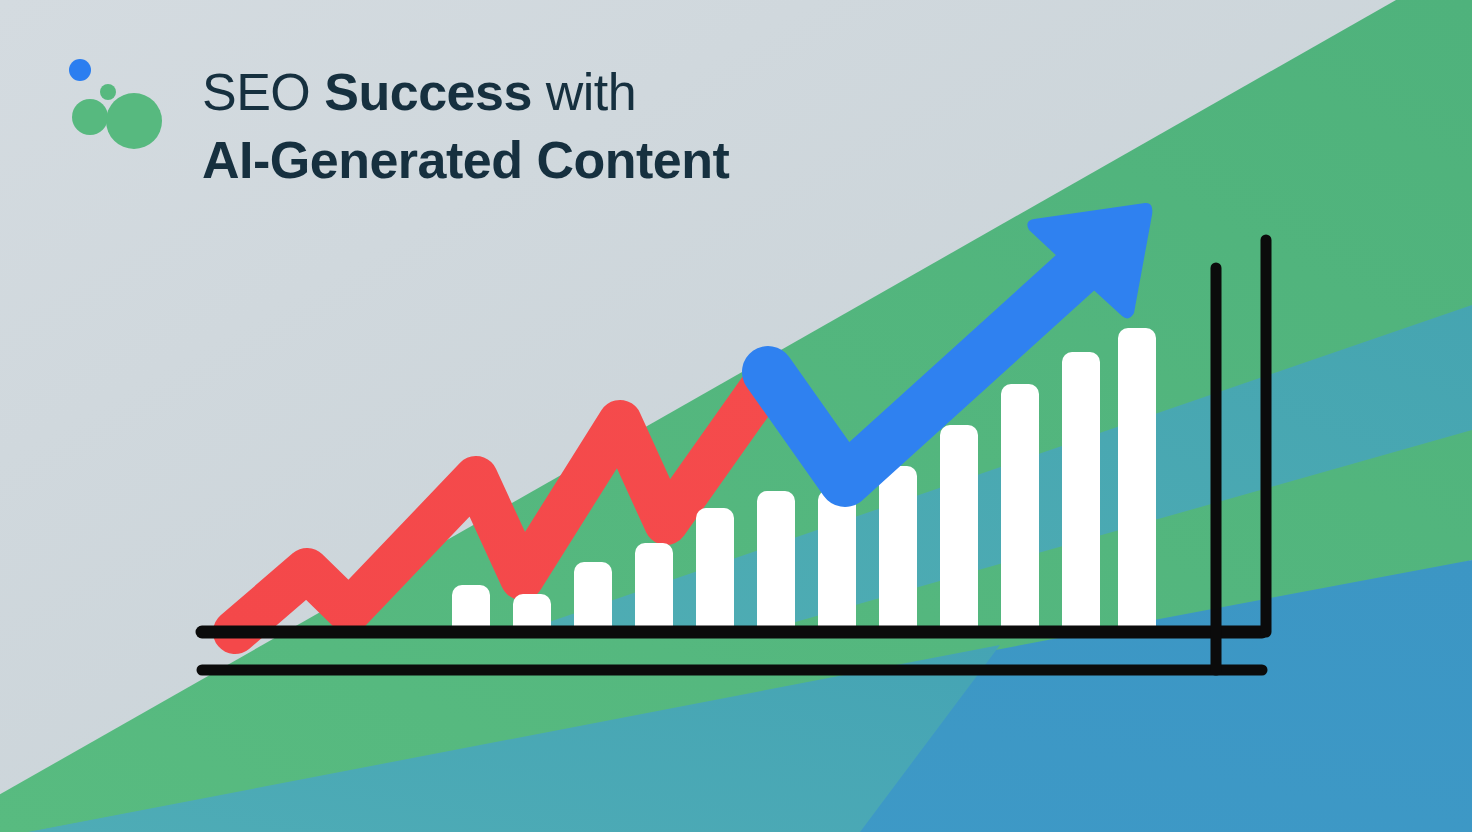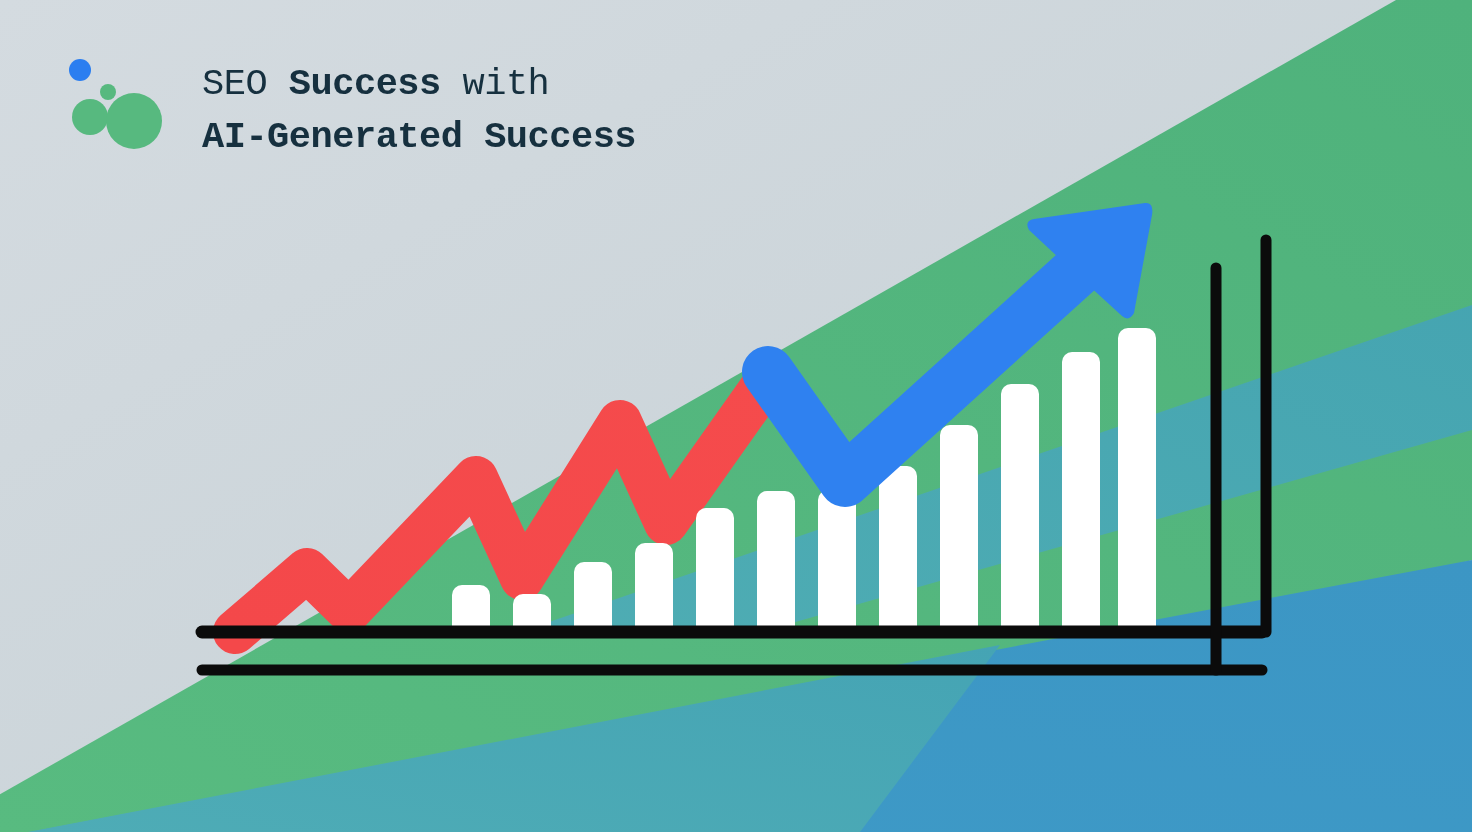--- a/index.html
+++ b/index.html
@@ -19,25 +19,24 @@
     display:flex;align-items:flex-start;
   }
   #logo{position:absolute;left:58px;top:52px;width:118px;height:110px;}
   #title-block{
     position:absolute;left:202px;top:66px;
     color:#16303f;
     line-height:1.0;
     -webkit-font-smoothing:antialiased;
   }
   .title-line{
-    font-size:37px;
+    font-size:52px;
     letter-spacing:-0.5px;
     white-space:nowrap;
     margin:0;
-    font-family:Liberation Mono, monospace;
   }
   .title-line.l1{font-weight:300;margin-bottom:16px;}
   .title-line.l2{font-weight:700;}
   .t-strong{font-weight:700;}
   .t-light{font-weight:300;}
 </style>
 </head>
 <body>
 
 <div id="stage">
@@ -126,18 +125,18 @@
 
     <svg id="logo" viewBox="0 0 118 110">
       <circle cx="22" cy="18" r="11" fill="#2b7ef0"></circle>
       <circle cx="50" cy="40" r="8" fill="#57b97f"></circle>
       <circle cx="32" cy="65" r="18" fill="#57b97f"></circle>
       <circle cx="76" cy="69" r="28" fill="#57b97f"></circle>
     </svg>
 
     <div id="title-block">
       <div class="title-line l1"><span class="t-light">SEO </span><span class="t-strong">Success</span><span class="t-light"> with</span></div>
-      <div class="title-line l2">AI-Generated Success</div>
+      <div class="title-line l2">AI-Generated Content</div>
     </div>
 
   </div>
 
 </div>
 
 </body></html>

